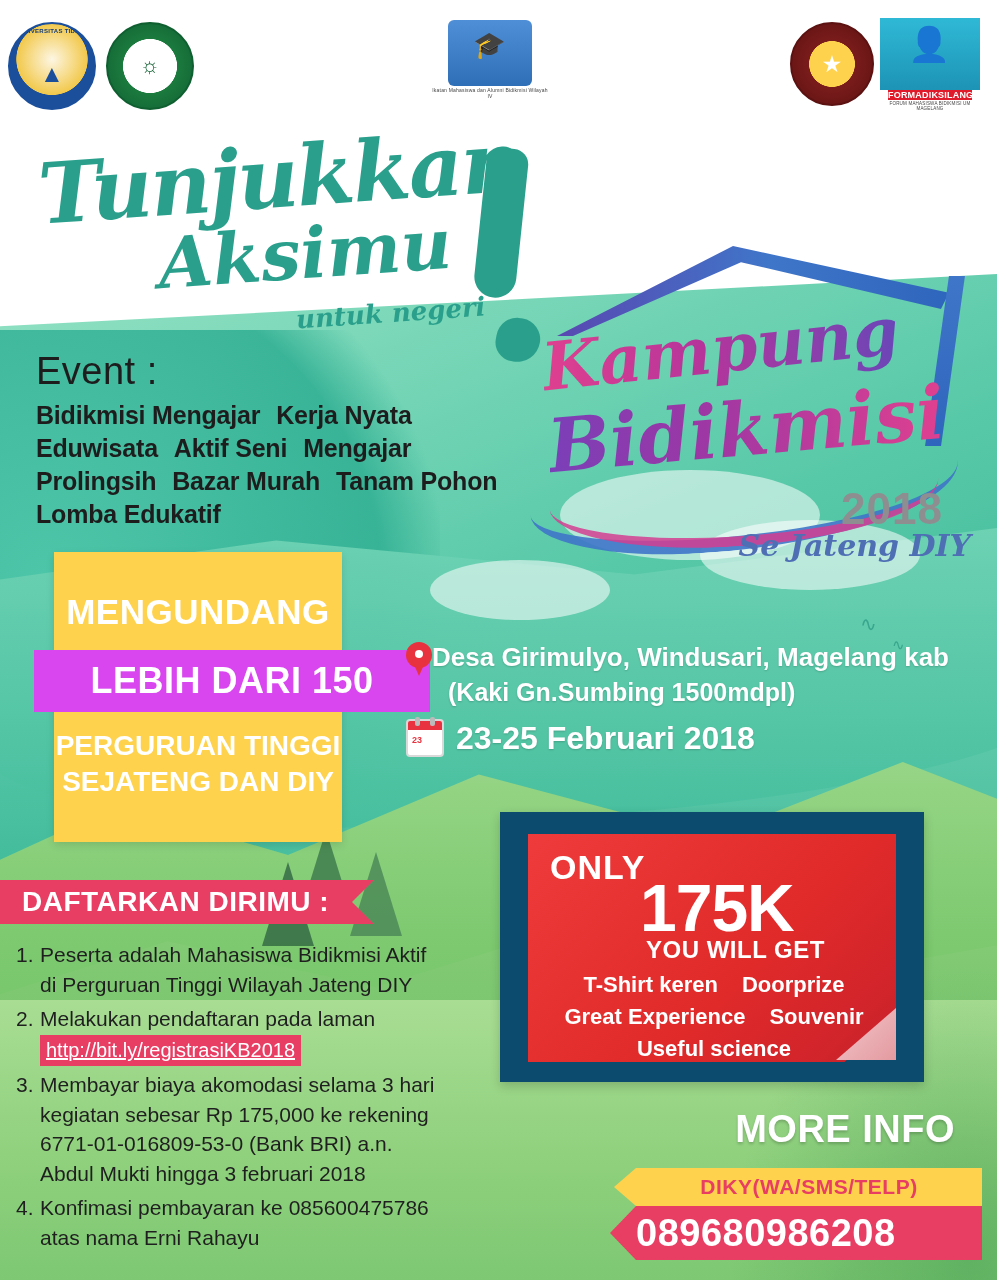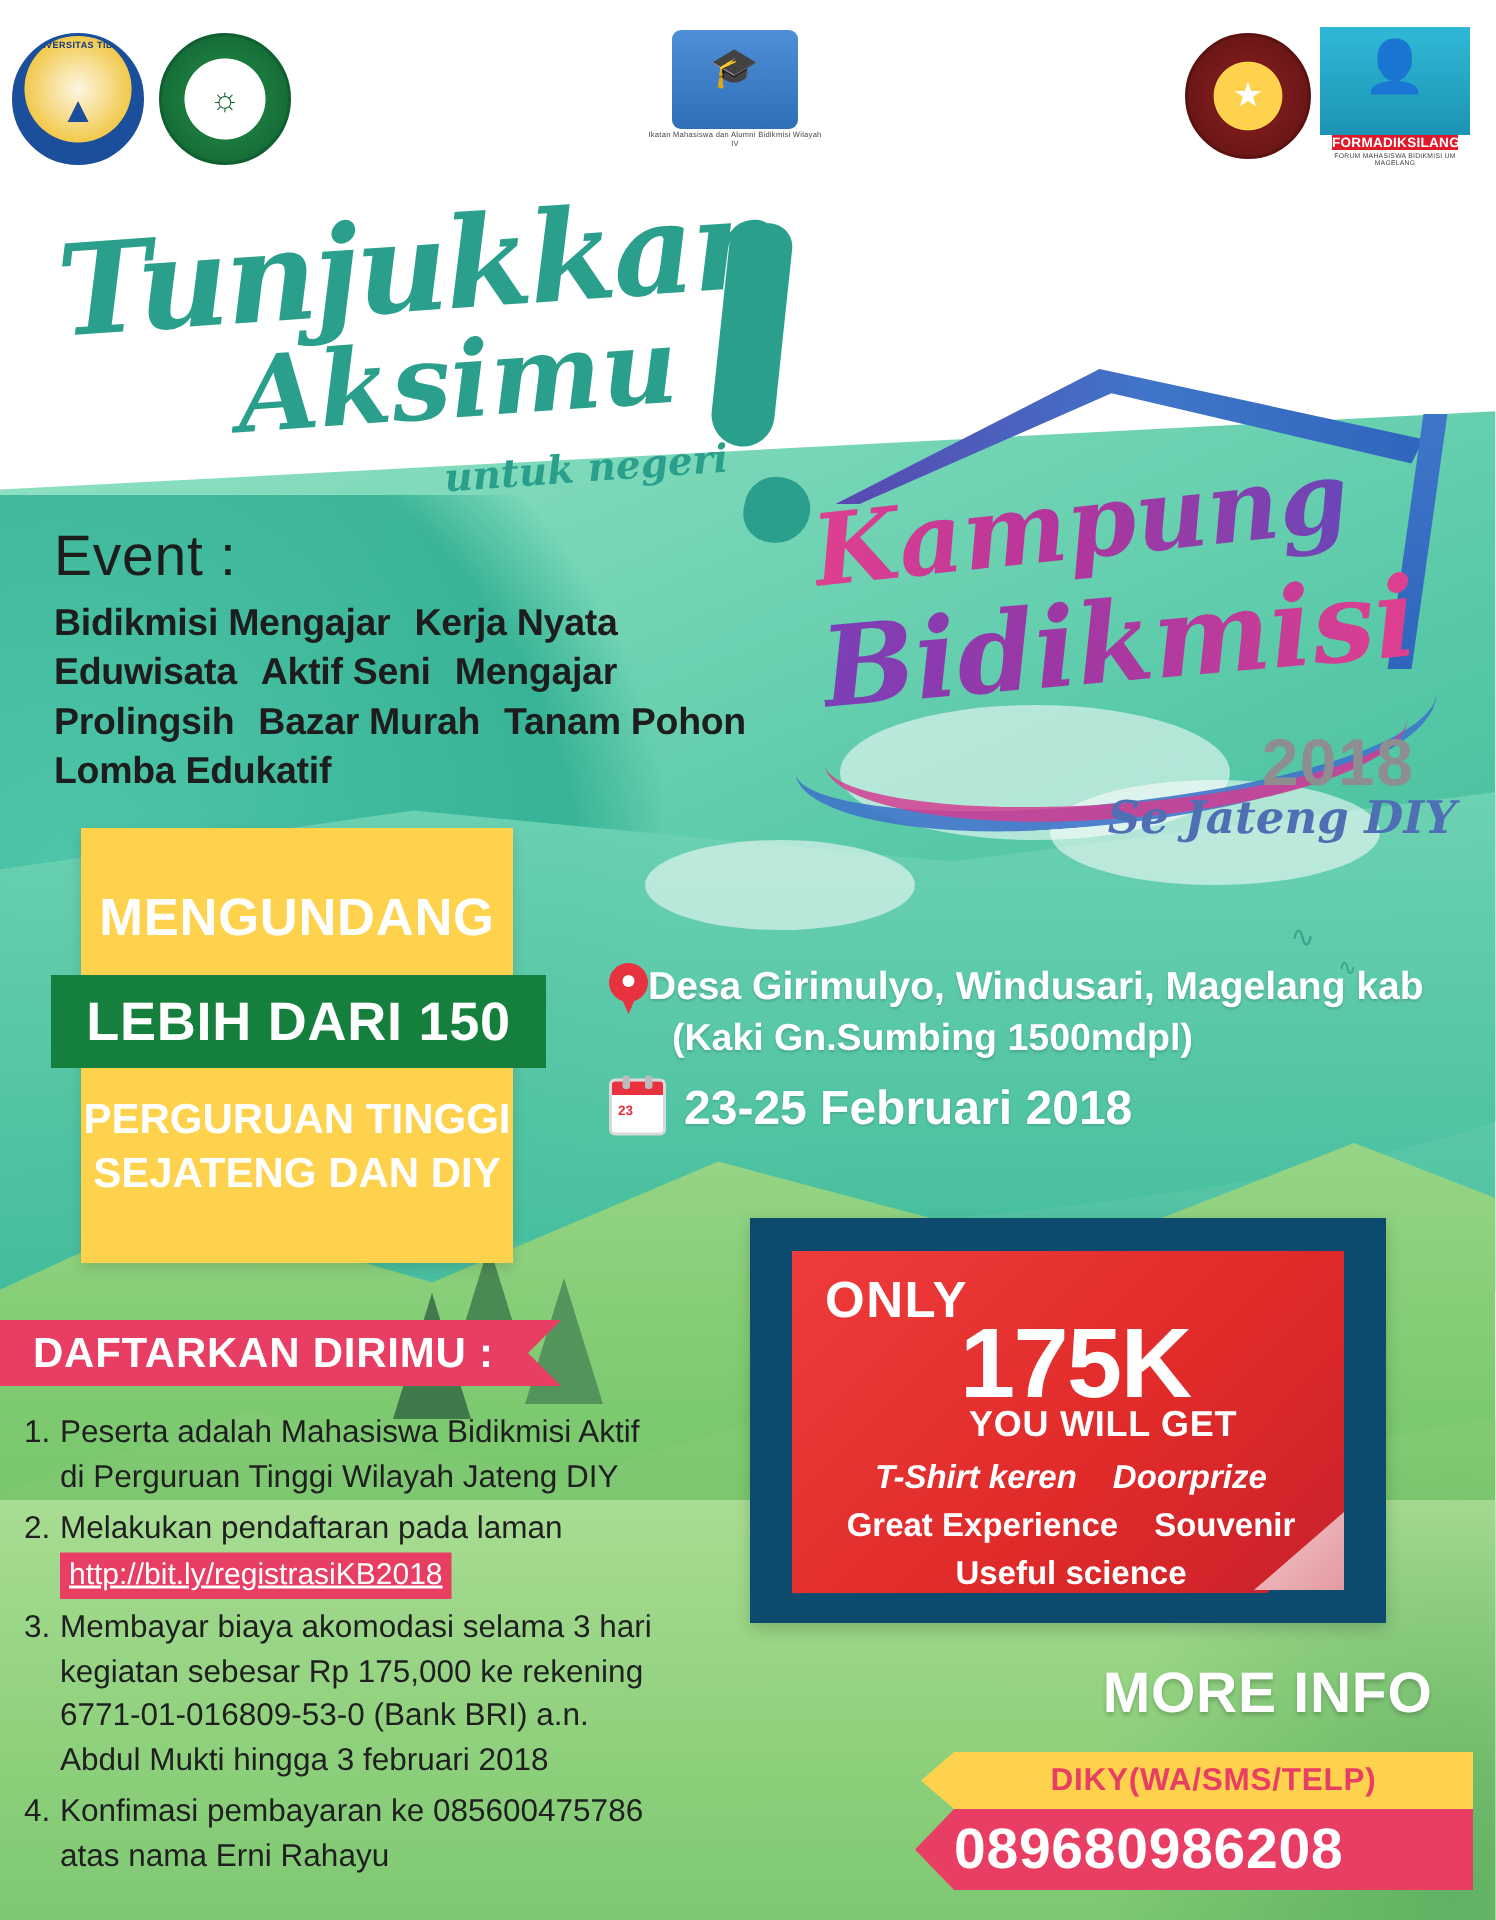--- a/index.html
+++ b/index.html
@@ -294,22 +294,22 @@
     left: 0; top: 40px; width: 288px;
     text-align: center;
     font-size: 35px;
     font-weight: bold;
     color: #ffffff;
     letter-spacing: .5px;
   }
   .lebih-band {
     position: absolute;
     left: -20px; top: 98px;
-    width: 330px; height: 62px;
-    background: #15803d;
+    width: 396px; height: 62px;
+    background: #d946ef;
     display: flex;
     align-items: center;
     justify-content: center;
   }
   .lebih-band span {
     color: #fff;
     font-size: 36px;
     font-weight: bold;
     letter-spacing: .5px;
   }
@@ -440,21 +440,21 @@
     position: absolute;
     left: 38px;
     width: 352px;
     display: flex;
     justify-content: center;
     gap: 24px;
     color: #fff;
     font-size: 22px;
     font-weight: bold;
   }
-  .perk-row.r1 { top: 160px; font-style: italic; }
+  .perk-row.r1 { top: 160px; }
   .perk-row.r2 { top: 192px; }
   .perk-row.r3 { top: 224px; }
 
   
   .daftar-band {
     position: absolute;
     left: 0; top: 880px;
     width: 352px; height: 44px;
     background: #e83e63;
     display: flex;

